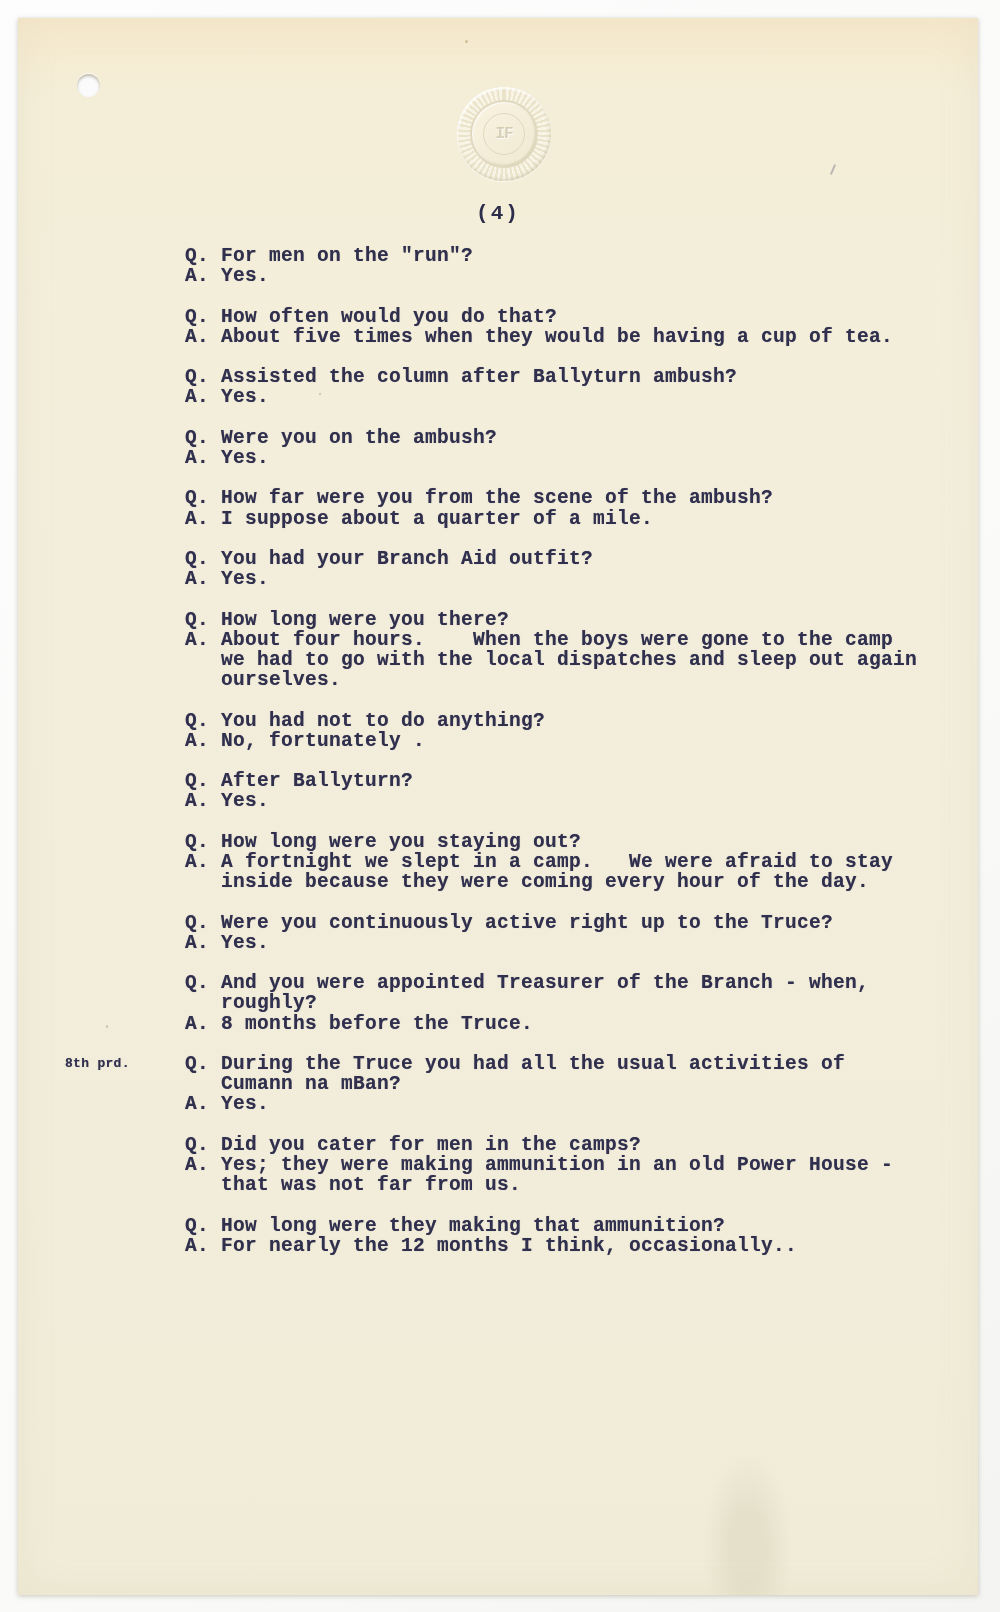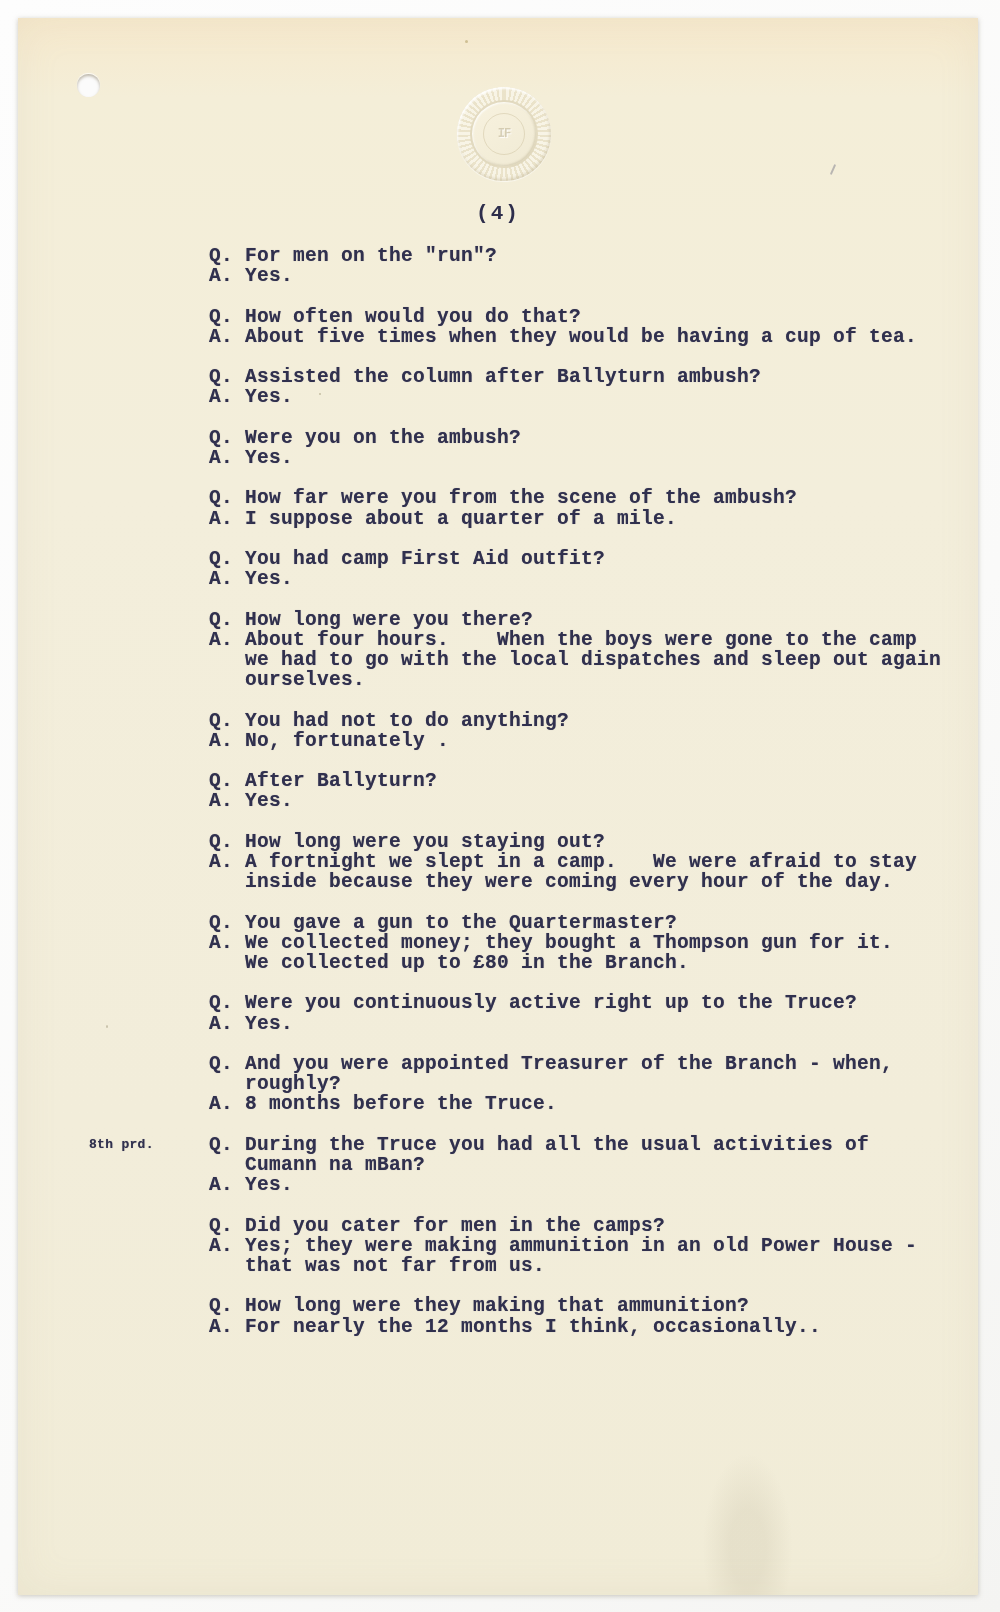--- a/index.html
+++ b/index.html
@@ -18,21 +18,21 @@
     box-shadow: 0 1px 5px rgba(110,100,80,0.35), inset 0 0 40px rgba(190,175,140,0.12);
   }
   .page-number {
     margin-top: 184px;
     text-align: center;
     font-size: 21px; font-weight: 700;
     color: #2e2e4c;
     letter-spacing: 2px;
   }
   .qa-area { margin-top: 21px; }
-  .qa-block { display: flex; margin-bottom: 20.2px; padding-left: 24px; }
+  .qa-block { display: flex; margin-bottom: 20.2px; }
   .margin-note {
     width: 167px; padding-left: 47px; box-sizing: border-box; flex: none;
     font-size: 13px; font-weight: 700; color: #30304e;
     line-height: 20.2px; letter-spacing: 0.3px;
     text-shadow: 0 0 0.7px rgba(46,46,78,0.55);
   }
   pre.qa-text {
     margin: 0; white-space: pre;
     font-family: inherit;
     font-size: 19.5px; font-weight: 700;
@@ -60,21 +60,21 @@
     width: 64px; height: 64px; border-radius: 50%;
     background: linear-gradient(145deg, #f8f2df, #f0ead4);
     border: 2px solid rgba(205,193,160,0.45);
     box-shadow: inset 1px 1px 2px rgba(255,255,255,0.9), inset -1px -1px 2px rgba(185,172,140,0.45);
     display: flex; align-items: center; justify-content: center;
   }
   .seal-core {
     width: 40px; height: 40px; border-radius: 50%;
     border: 1.5px solid rgba(205,193,160,0.5);
     display: flex; align-items: center; justify-content: center;
-    font-size: 12px; font-weight: 700;
+    font-size: 16px; font-weight: 700;
     color: rgba(186,174,142,0.55);
     text-shadow: 1px 1px 1px rgba(255,255,255,0.9);
     letter-spacing: -1px;
   }
   
   .stray-mark {
     position: absolute; left: 814px; top: 146px;
     width: 2px; height: 11px; border-radius: 2px;
     background: rgba(95,95,120,0.4);
     transform: rotate(24deg);
@@ -124,21 +124,21 @@
         <pre class="qa-text">Q. Were you on the ambush?
 A. Yes.</pre>
       </div>
       <div class="qa-block">
         <div class="margin-note"></div>
         <pre class="qa-text">Q. How far were you from the scene of the ambush?
 A. I suppose about a quarter of a mile.</pre>
       </div>
       <div class="qa-block">
         <div class="margin-note"></div>
-        <pre class="qa-text">Q. You had camp First Aid outfit?
+        <pre class="qa-text">Q. You had your Branch Aid outfit?
 A. Yes.</pre>
       </div>
       <div class="qa-block">
         <div class="margin-note"></div>
         <pre class="qa-text">Q. How long were you there?
 A. About four hours.    When the boys were gone to the camp
    we had to go with the local dispatches and sleep out again
    ourselves.</pre>
       </div>
       <div class="qa-block">
@@ -149,26 +149,20 @@
       <div class="qa-block">
         <div class="margin-note"></div>
         <pre class="qa-text">Q. After Ballyturn?
 A. Yes.</pre>
       </div>
       <div class="qa-block">
         <div class="margin-note"></div>
         <pre class="qa-text">Q. How long were you staying out?
 A. A fortnight we slept in a camp.   We were afraid to stay
    inside because they were coming every hour of the day.</pre>
-      </div>
-      <div class="qa-block">
-        <div class="margin-note"></div>
-        <pre class="qa-text">Q. You gave a gun to the Quartermaster?
-A. We collected money; they bought a Thompson gun for it.
-   We collected up to £80 in the Branch.</pre>
       </div>
       <div class="qa-block">
         <div class="margin-note"></div>
         <pre class="qa-text">Q. Were you continuously active right up to the Truce?
 A. Yes.</pre>
       </div>
       <div class="qa-block">
         <div class="margin-note"></div>
         <pre class="qa-text">Q. And you were appointed Treasurer of the Branch - when,
    roughly?

